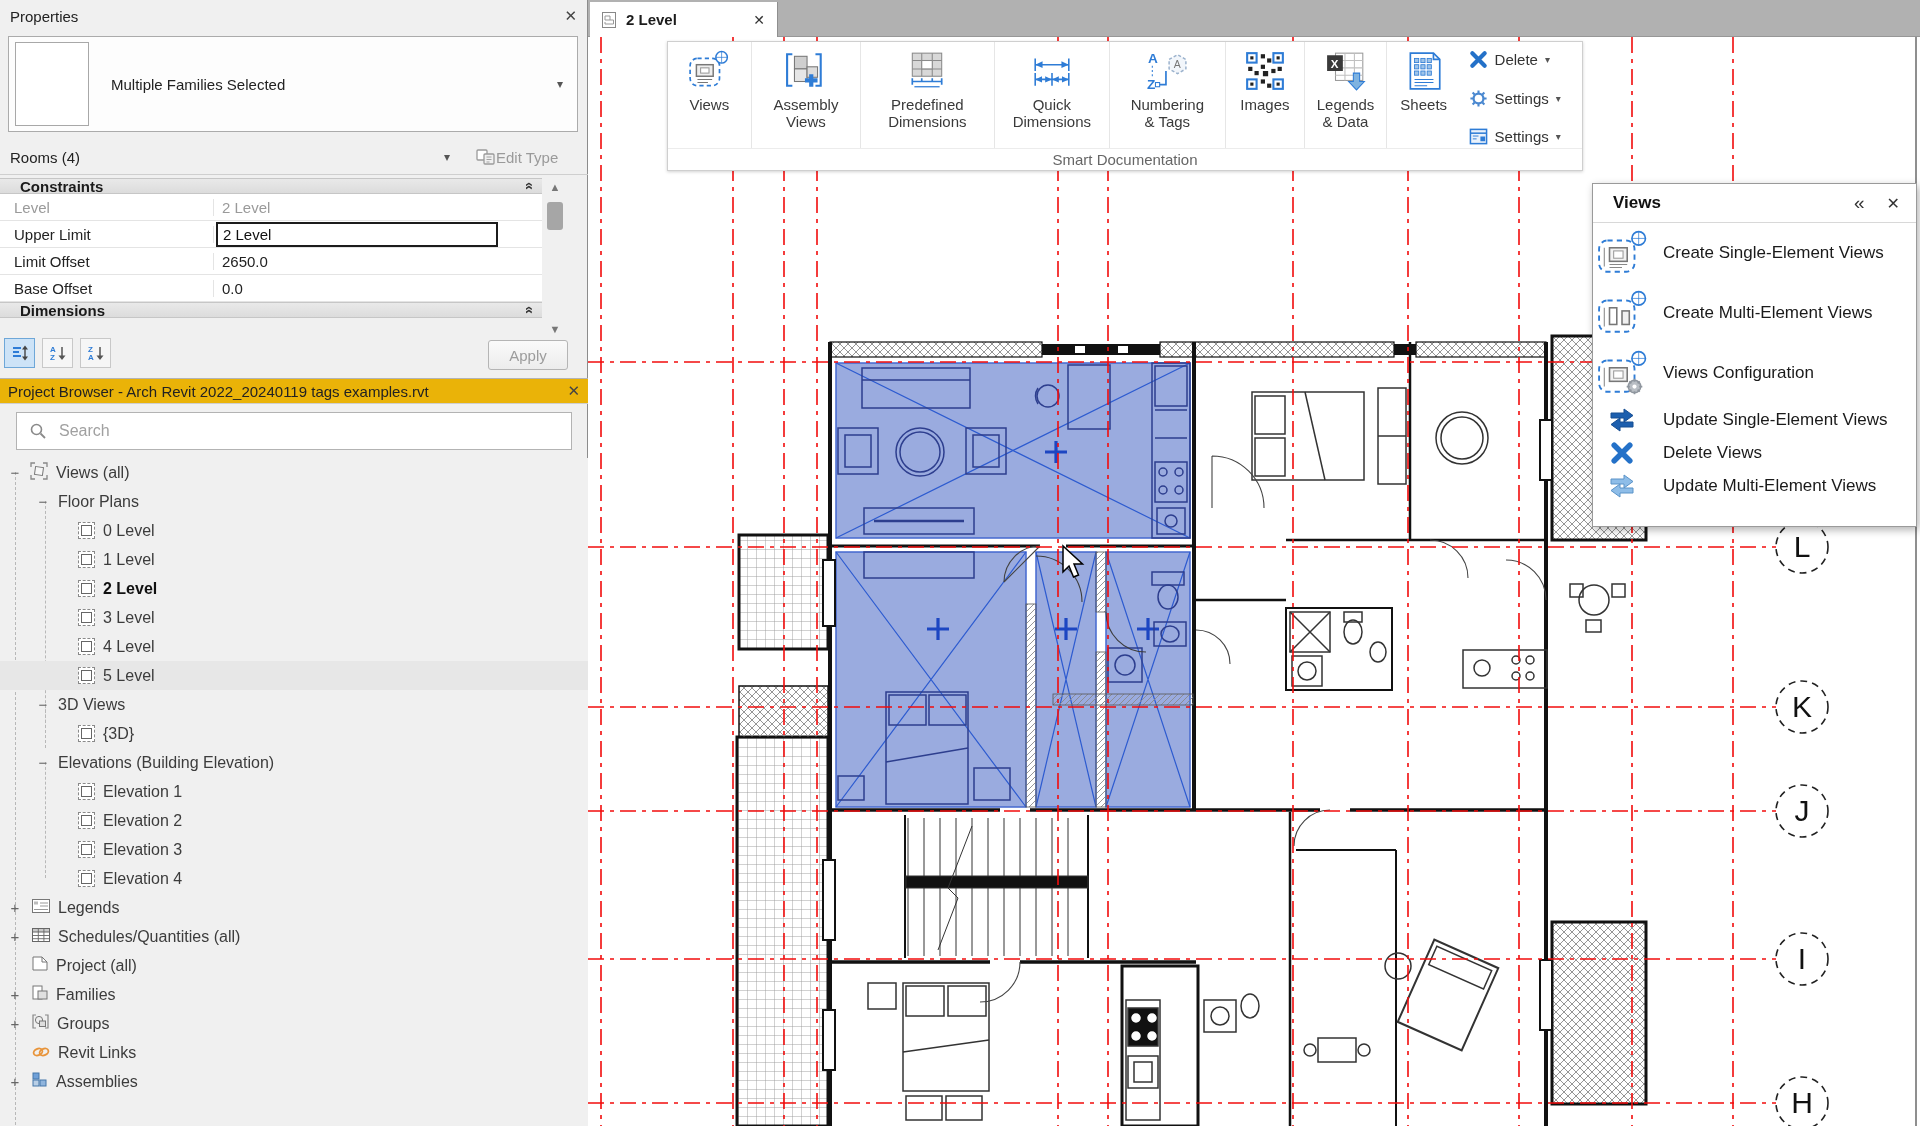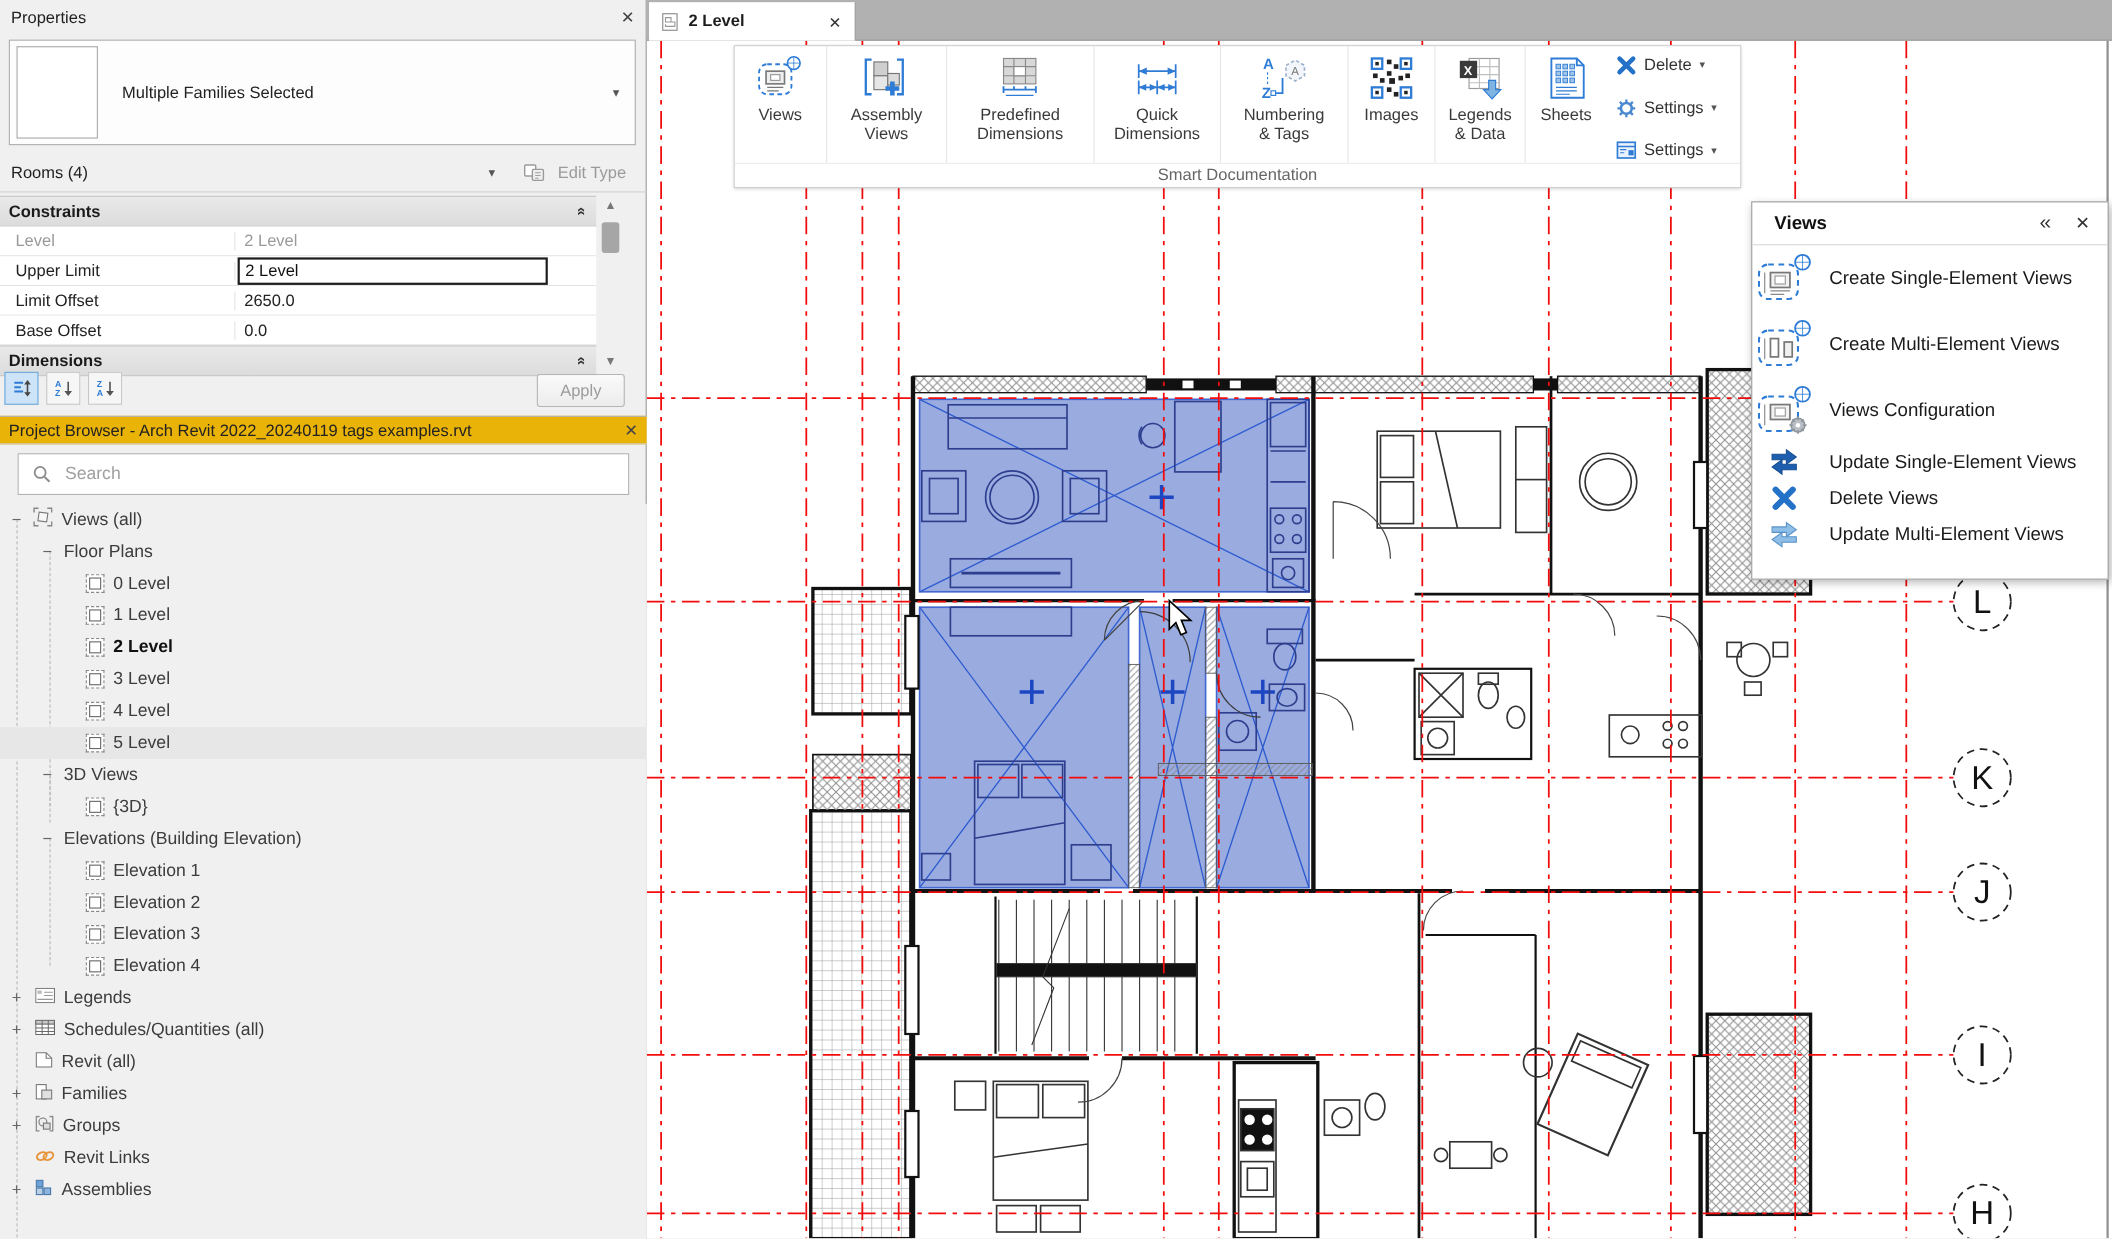--- a/index.html
+++ b/index.html
@@ -9,22 +9,22 @@
   #leftpanel{left:0;top:0;width:588px;height:1126px;background:#f0f0f0;border-right:1px solid #8c8c8c;box-sizing:border-box;}
   .panelhdr{height:32px;display:flex;align-items:center;padding:0 10px;font-size:15px;color:#222;}
   .panelhdr .close{margin-left:auto;color:#444;font-size:15px;cursor:default;}
   #typebox{left:8px;top:36px;width:570px;height:96px;background:#fdfdfd;border:1px solid #ababab;box-sizing:border-box;display:flex;align-items:center;}
   #typepreview{width:72px;height:82px;margin-left:6px;background:#fff;border:1px solid #a8a8a8;}
   #typelabel{margin-left:22px;font-size:15px;color:#222;}
   #typecaret{margin-left:auto;margin-right:14px;color:#555;font-size:12px;}
   #roomsrow{left:0;top:140px;width:588px;height:34px;display:flex;align-items:center;border-bottom:1px solid #cfcfcf;}
   #roomslabel{margin-left:10px;font-size:15px;color:#222;}
   #roomscaret{position:absolute;left:444px;color:#555;font-size:12px;}
-  #edittype{position:absolute;left:476px;display:flex;align-items:center;gap:11px;color:#9a9a9a;font-size:15px;}
-  .sechdr{width:542px;height:28px;background:linear-gradient(#e9e9e9,#dcdcdc);display:flex;align-items:center;font-weight:bold;font-size:15px;color:#1a1a1a;padding-left:8px;box-sizing:border-box;border-top:1px solid #c6c6c6;border-bottom:1px solid #c6c6c6;text-align:right;}
+  #edittype{position:absolute;left:476px;display:flex;align-items:center;gap:0;color:#9a9a9a;font-size:15px;}
+  .sechdr{width:542px;height:16px;background:linear-gradient(#e9e9e9,#dcdcdc);display:flex;align-items:center;font-weight:bold;font-size:15px;color:#1a1a1a;padding-left:20px;box-sizing:border-box;border-top:1px solid #c6c6c6;border-bottom:1px solid #c6c6c6;text-align:right;}
   .dblchev{margin-left:auto;margin-right:8px;display:inline-block;transform:rotate(90deg);color:#333;font-size:14px;font-weight:bold;}
   .prow{width:542px;height:26px;display:flex;background:#fff;border-bottom:1px solid #e4e4e4;font-size:15px;align-items:center;}
   .prow .plabel{width:214px;padding-left:14px;color:#222;border-right:1px solid #e4e4e4;box-sizing:border-box;}
   .prow .pvalue{padding-left:8px;color:#222;flex:1;}
   .prow.disabled .plabel,.prow.disabled .pvalue{color:#9a9a9a;}
   #ulinput{width:268px;height:21px;border:2px solid #1c1c1c;font-size:15px;padding:0 5px;font-family:"Liberation Sans",sans-serif;color:#111;}
   #gridscroll{left:544px;top:178px;width:22px;height:160px;background:#f0f0f0;}
   .sbtn{width:22px;height:18px;display:flex;align-items:center;justify-content:center;color:#777;font-size:11px;}
   #sthumb{position:absolute;left:3px;top:24px;width:16px;height:28px;background:#a6a6a6;border-radius:3px;}
   #sortrow{left:4px;top:338px;display:flex;gap:7px;}
@@ -274,21 +274,21 @@
               <path d="M6.3 .5 v13 M11.9 .5 v13 M.5 7.5 h17 M.5 10.7 h17" stroke="#666" stroke-width=".9"></path>
             </svg></span>
         <span class="tlabel">Schedules/Quantities (all)</span>
       </div>
       <div class="trow d0b">
         <span class="texp"></span>
         <span class="ticon"><svg width="16" height="15" viewBox="0 0 16 15">
               <path d="M1 1 h9 l5 5 v8 h-14 z" fill="#fff" stroke="#777"></path>
               <path d="M10 1 v5 h5" fill="none" stroke="#777"></path>
             </svg></span>
-        <span class="tlabel">Revit (all)</span>
+        <span class="tlabel">Project (all)</span>
       </div>
       <div class="trow d0b">
         <span class="texp">+</span>
         <span class="ticon"><svg width="16" height="15" viewBox="0 0 16 15">
               <rect x="1" y="1" width="9" height="13" fill="#fff" stroke="#777"></rect>
               <rect x="6" y="6" width="9" height="8" fill="#e0e0e0" stroke="#777"></rect>
             </svg></span>
         <span class="tlabel">Families</span>
       </div>
       <div class="trow d0b">

